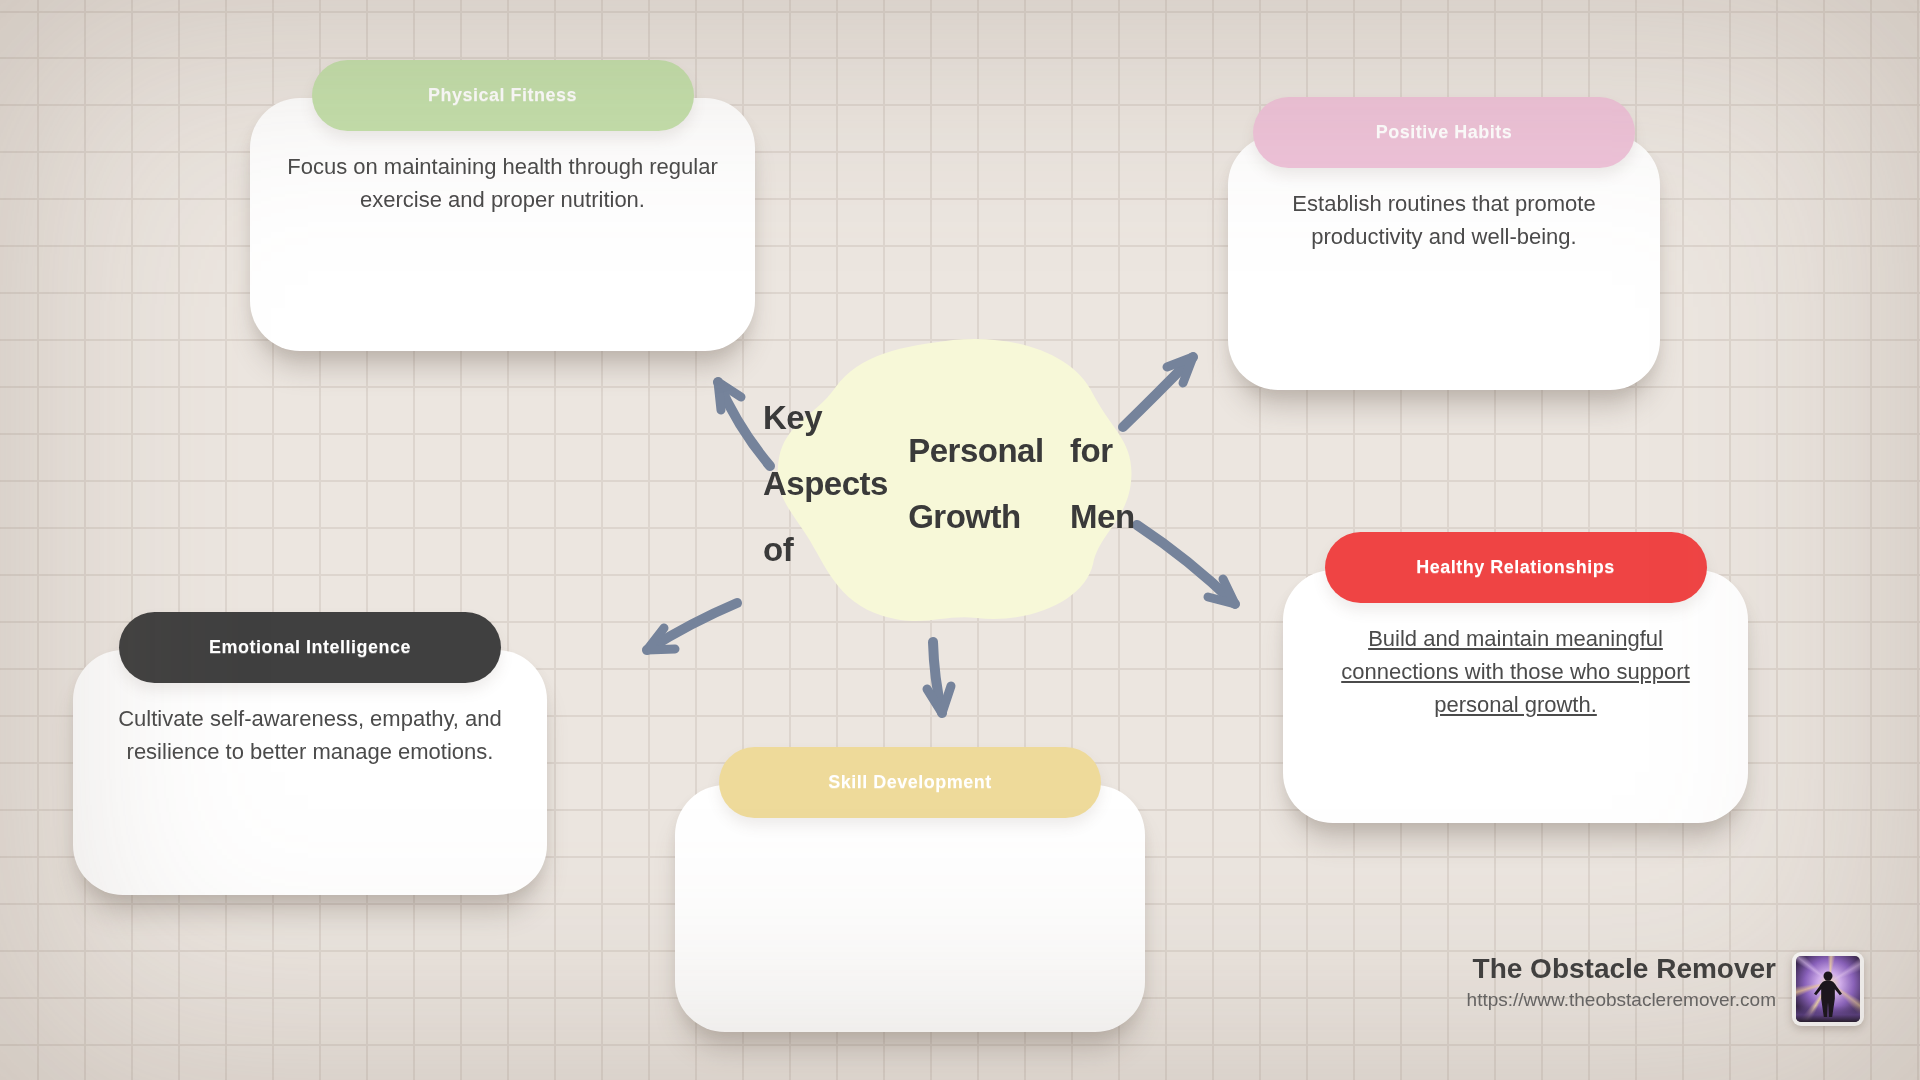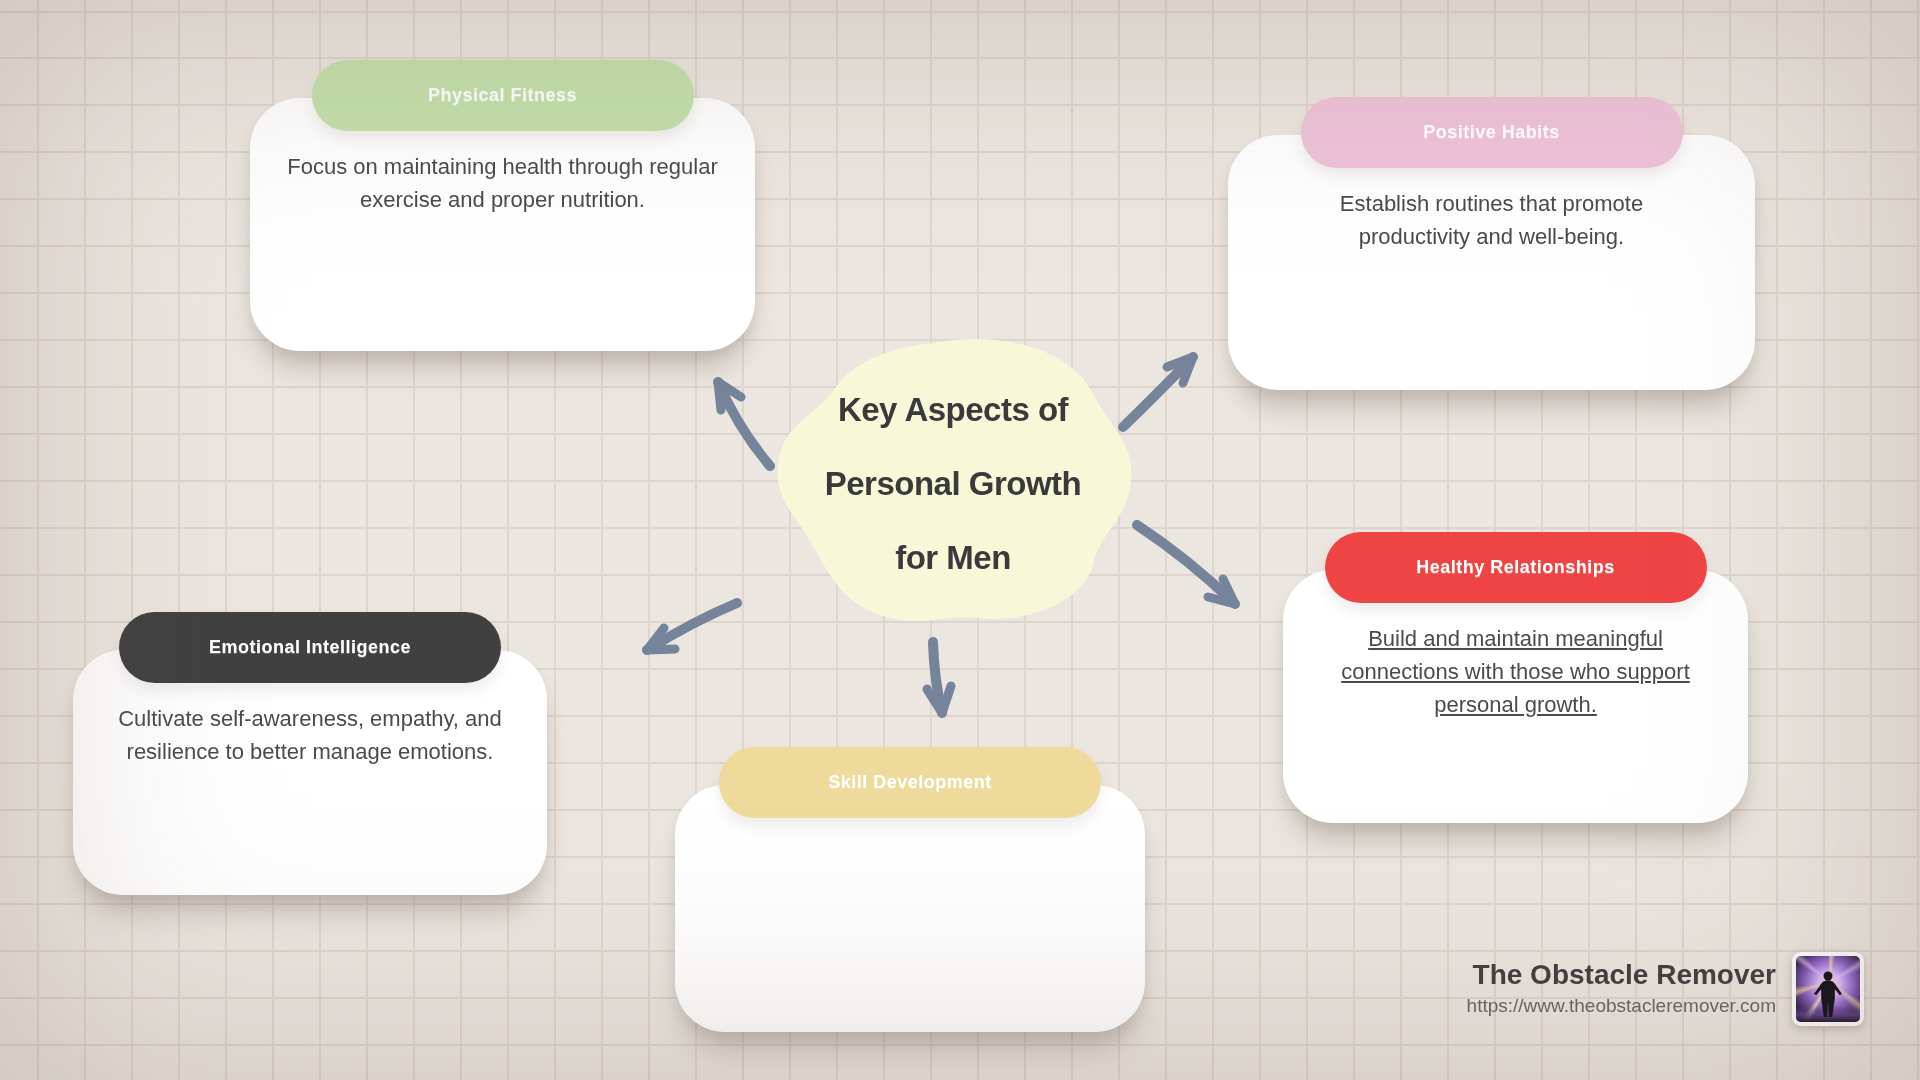--- a/index.html
+++ b/index.html
@@ -40,33 +40,33 @@
     margin:0 auto; padding-top:52px;
     font-size:22px; line-height:33px; color:#4b4b4b;
     text-align:center;
   }
 
   
   .center-blob { position:absolute; left:763px; top:324px; width:380px; height:315px; }
   .center-blob svg { position:absolute; inset:0; }
   .center-title {
     position:absolute; inset:0;
-    display:flex; flex-direction:column; align-items:center; justify-content:center;
-    gap:8px; padding-top:4px;
+    display:flex; flex-direction:row; align-items:center; justify-content:center;
+    gap:0; padding-top:4px;
     font-size:33px; font-weight:bold; color:#3a3a3a; letter-spacing:-0.5px;
     line-height:66px; text-align:left;
   }
 
   
   .arrows { position:absolute; inset:0; pointer-events:none; }
 
   
   .footer {
     position:absolute; right:56px; top:952px;
-    display:flex; align-items:center; gap:16px;
+    display:flex; align-items:flex-start; gap:16px;
   }
   .footer-text { text-align:right; }
   .brand-name { font-size:28px; font-weight:bold; color:#3e3e3e; line-height:34px; }
   .brand-url  { font-size:19px; color:#646464; line-height:28px; }
   .logo {
     width:72px; height:74px; background:#ffffff; border-radius:9px; padding:4px;
     box-shadow:0 3px 8px rgba(95,80,68,0.3);
   }
   .logo-inner {
     position:relative; width:100%; height:100%; border-radius:5px; overflow:hidden;
@@ -142,21 +142,21 @@
       <span>Personal Growth</span>
       <span>for Men</span>
     </div>
   </div>
 
   <div class="card" style="left:250px; top:98px; width:505px; height:253px;">
     <div class="pill" style="background-color: rgb(196, 224, 171);">Physical Fitness</div>
     <div class="card-body" style="max-width:440px;">Focus on maintaining health through regular exercise and proper nutrition.</div>
   </div>
 
-  <div class="card" style="left:1228px; top:135px; width:527px; height:255px;">
+  <div class="card" style="left:1228px; top:135px; width:432px; height:255px;">
     <div class="pill" style="background-color: rgb(239, 195, 217);">Positive Habits</div>
     <div class="card-body" style="max-width:400px;">Establish routines that promote productivity and well-being.</div>
   </div>
 
   <div class="card" style="left:1283px; top:570px; width:465px; height:253px;">
     <div class="pill" style="background-color: #ef4444;">Healthy Relationships</div>
     <div class="card-body" style="max-width:400px;text-decoration:underline;">Build and maintain meaningful connections with those who support personal growth.</div>
   </div>
 
   <div class="card" style="left:73px; top:650px; width:474px; height:245px;">

